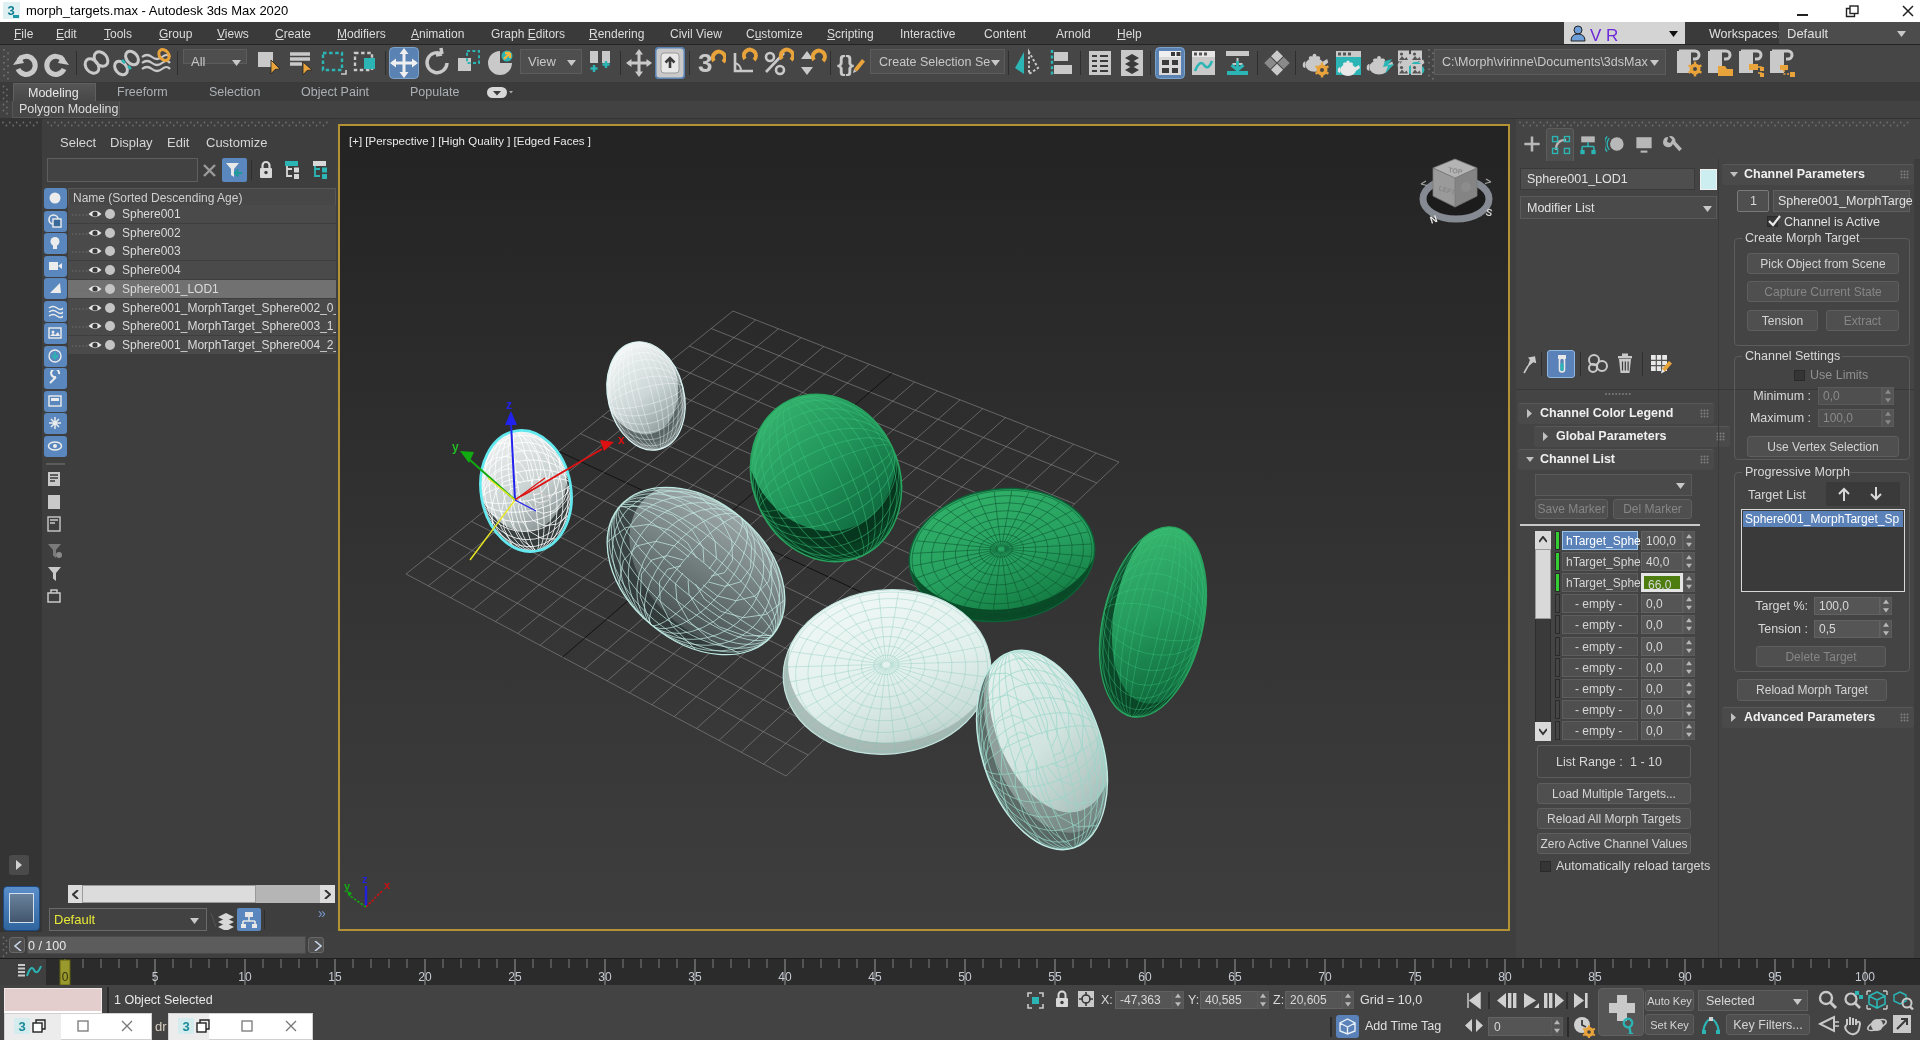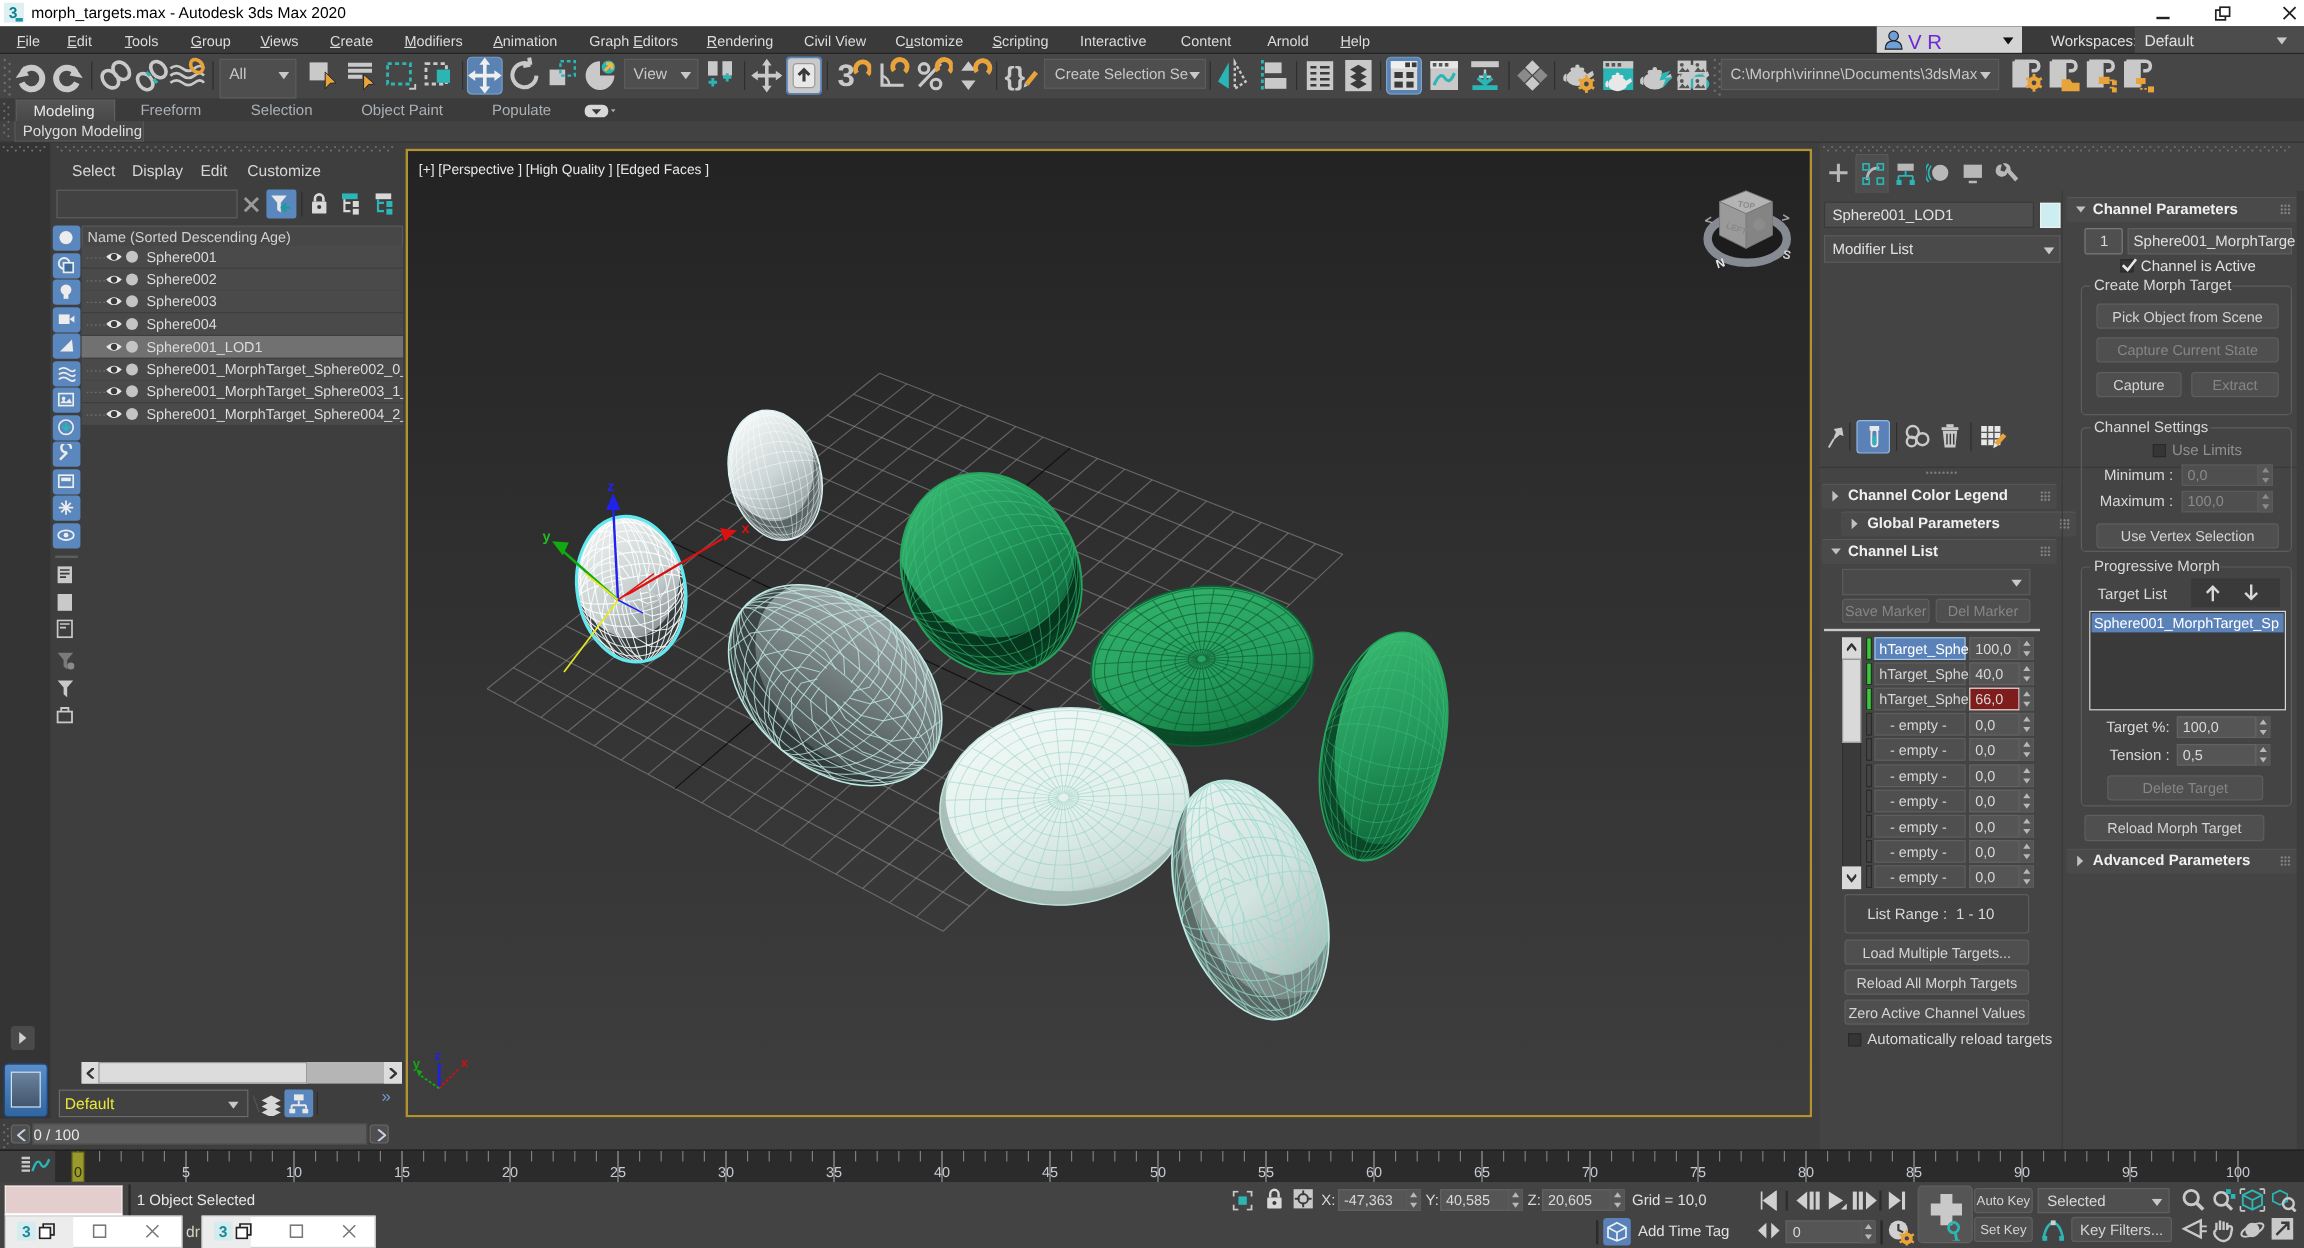--- a/index.html
+++ b/index.html
@@ -94,21 +94,21 @@
       <ellipse cx="20" cy="11" rx="5.5" ry="7.5" transform="rotate(-40 20 11)" fill="none" stroke="#c9c9c9" stroke-width="3"></ellipse>
       <path d="M10 13 l3 3 m3 3 l3 3" stroke="#2cb5b5" stroke-width="2.6"></path>
     </svg>
 <svg class="abs" style="left:140px;top:47px;" width="32" height="32" viewBox="0 0 32 32">
       <path d="M2 10 q5 -4 10 0 t10 0 t8 0" fill="none" stroke="#c9c9c9" stroke-width="2.2"></path>
       <path d="M2 16 q5 -4 10 0 t10 0 t8 0" fill="none" stroke="#c9c9c9" stroke-width="2.2"></path>
       <path d="M2 22 q5 -4 10 0 t10 0 t8 0" fill="none" stroke="#c9c9c9" stroke-width="2.2"></path>
       <ellipse cx="24" cy="8" rx="4.5" ry="6" transform="rotate(-40 24 8)" fill="none" stroke="#e8a33b" stroke-width="3"></ellipse>
     </svg>
 <div class="abs " style="left:177px;top:51px;width:1px;height:24px;background:#2e2e2e"></div>
-<div class="abs " style="left:183px;top:49px;width:64px;height:33px;background:#4e4e4e;border:1px solid #5c5c5c">
+<div class="abs " style="left:183px;top:49px;width:64px;height:15px;background:#4e4e4e;border:1px solid #5c5c5c">
       <div class="abs " style="left:7px;top:4px;font-size:13px;color:#c8c8c8;white-space:nowrap;">All</div>
       <svg class="abs" style="left:48px;top:10px;" width="9.0" height="6" viewBox="0 0 9.0 6">
         <path d="M0 0 h9.0 l-4.5 6 z" fill="#c8c8c8"></path>
       </svg>
     </div>
 <svg class="abs" style="left:254px;top:47px;" width="28" height="32" viewBox="0 0 28 32">
       <rect x="4" y="5" width="15" height="15" fill="#c9c9c9"></rect>
       <path d="M17 13 l0 14 l4 -4.5 l5 -0.5 z" fill="#e8a33b" stroke="#222" stroke-width="0.8"></path>
     </svg>
 <svg class="abs" style="left:286px;top:47px;" width="30" height="32" viewBox="0 0 30 32">
@@ -1546,21 +1546,21 @@
       </div>
       <svg class="abs" style="left:167px;top:433.1px;" width="12" height="19" viewBox="0 0 12 19">
         <rect width="12" height="19" fill="#555" stroke="#626262"></rect>
         <path d="M6 3.0 l3 4.2 h-6 z" fill="#b8b8b8"></path>
         <path d="M6 16.0 l3 -4.2 h-6 z" fill="#b8b8b8"></path>
       </svg>
       <div class="abs " style="left:39px;top:454.2px;width:5px;height:19px;background:#33cc33;border:1px solid #2a2a2a"></div>
       <div class="abs " style="left:46px;top:454.2px;width:76px;height:19px;background:#4f4f4f;border:1px solid #5e5e5e">
         <div class="abs " style="left:3px;top:2px;font-size:12px;color:#d6d6d6;white-space:nowrap;">hTarget_Spher</div>
       </div>
-      <div class="abs " style="left:125px;top:454.2px;width:42px;height:19px;background:#7f1d1d;border:1px solid #e5e5e5">
+      <div class="abs " style="left:125px;top:454.2px;width:42px;height:19px;background:#4d7c0f;border:3px solid #e5e5e5">
         <div class="abs " style="left:4px;top:2px;font-size:12px;color:#d8d8d8;white-space:nowrap;">66,0</div>
       </div>
       <svg class="abs" style="left:167px;top:454.2px;" width="12" height="19" viewBox="0 0 12 19">
         <rect width="12" height="19" fill="#555" stroke="#626262"></rect>
         <path d="M6 3.0 l3 4.2 h-6 z" fill="#b8b8b8"></path>
         <path d="M6 16.0 l3 -4.2 h-6 z" fill="#b8b8b8"></path>
       </svg>
       <div class="abs " style="left:39px;top:475.3px;width:5px;height:19px;background:#454545;border:1px solid #2a2a2a"></div>
       <div class="abs " style="left:46px;top:475.3px;width:76px;height:19px;background:#4f4f4f;border:1px solid #5e5e5e">
         <div class="abs " style="left:12px;top:2px;font-size:12px;color:#d6d6d6;white-space:nowrap;">- empty -</div>
@@ -1703,21 +1703,21 @@
       </div>
       <div class="abs " style="left:268px;top:96px;font-size:12.5px;color:#e0e0e0;white-space:nowrap;">Channel is Active</div>
       <div class="abs " style="left:218px;top:119px;width:176px;height:108px;">
         <div class="abs grp" style="left:0;top:0;width:100%;height:100%"></div>
       </div>
       <div class="abs " style="left:226px;top:112px;width:118px;height:14px;background:#444">
         <div class="abs " style="left:0px;top:0px;font-size:12.5px;color:#d8d8d8;white-space:nowrap;padding-left:3px">Create Morph Target</div>
       </div>
       <div class="abs btn" style="left:231px;top:134px;width:152px;height:21px;line-height:20px">Pick Object from Scene</div>
       <div class="abs btn dis" style="left:231px;top:162px;width:152px;height:21px;line-height:20px">Capture Current State</div>
-      <div class="abs btn" style="left:231px;top:191px;width:71px;height:21px;line-height:20px">Capture</div>
+      <div class="abs btn" style="left:231px;top:191px;width:71px;height:21px;line-height:20px">Tension</div>
       <div class="abs btn dis" style="left:310px;top:191px;width:73px;height:21px;line-height:20px">Extract</div>
       <div class="abs " style="left:218px;top:237px;width:176px;height:104px;">
         <div class="abs grp" style="left:0;top:0;width:100%;height:100%"></div>
       </div>
       <div class="abs " style="left:226px;top:230px;width:100px;height:14px;background:#444">
         <div class="abs " style="left:0px;top:0px;font-size:12.5px;color:#d8d8d8;white-space:nowrap;padding-left:3px">Channel Settings</div>
       </div>
       <div class="abs " style="left:278px;top:251px;width:11px;height:11px;">
         <div class="abs ck" style="left:0;top:0"></div>
       </div>

